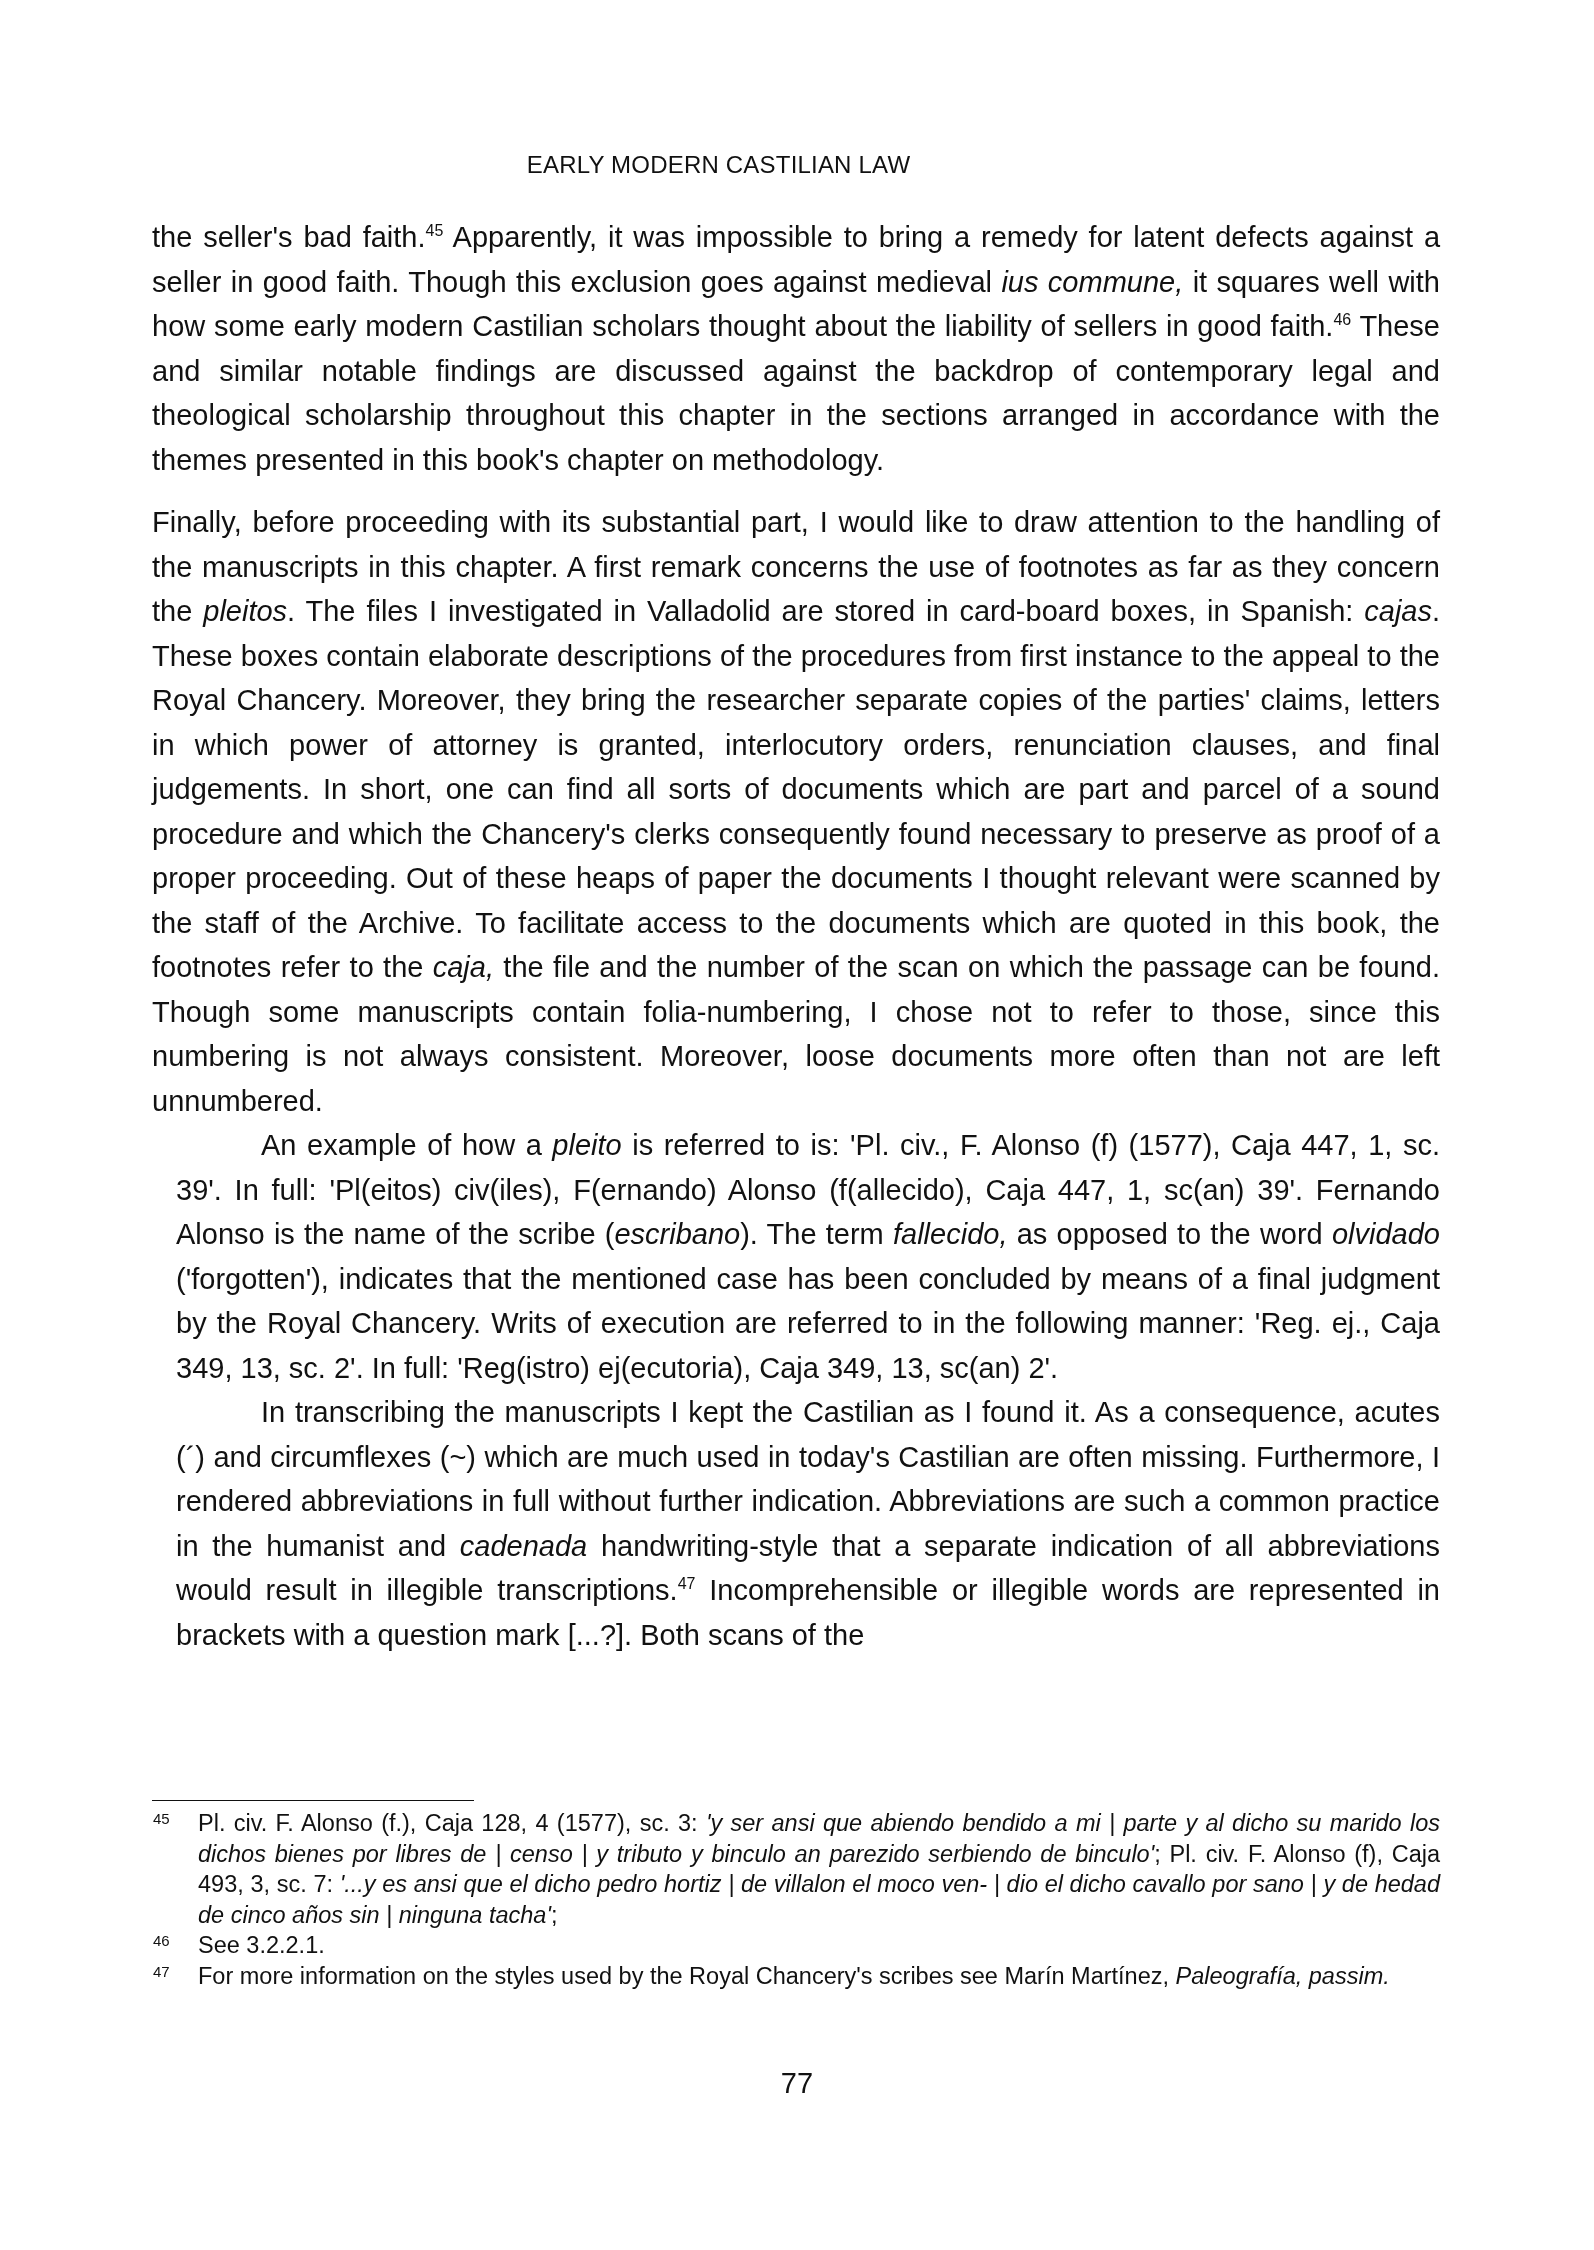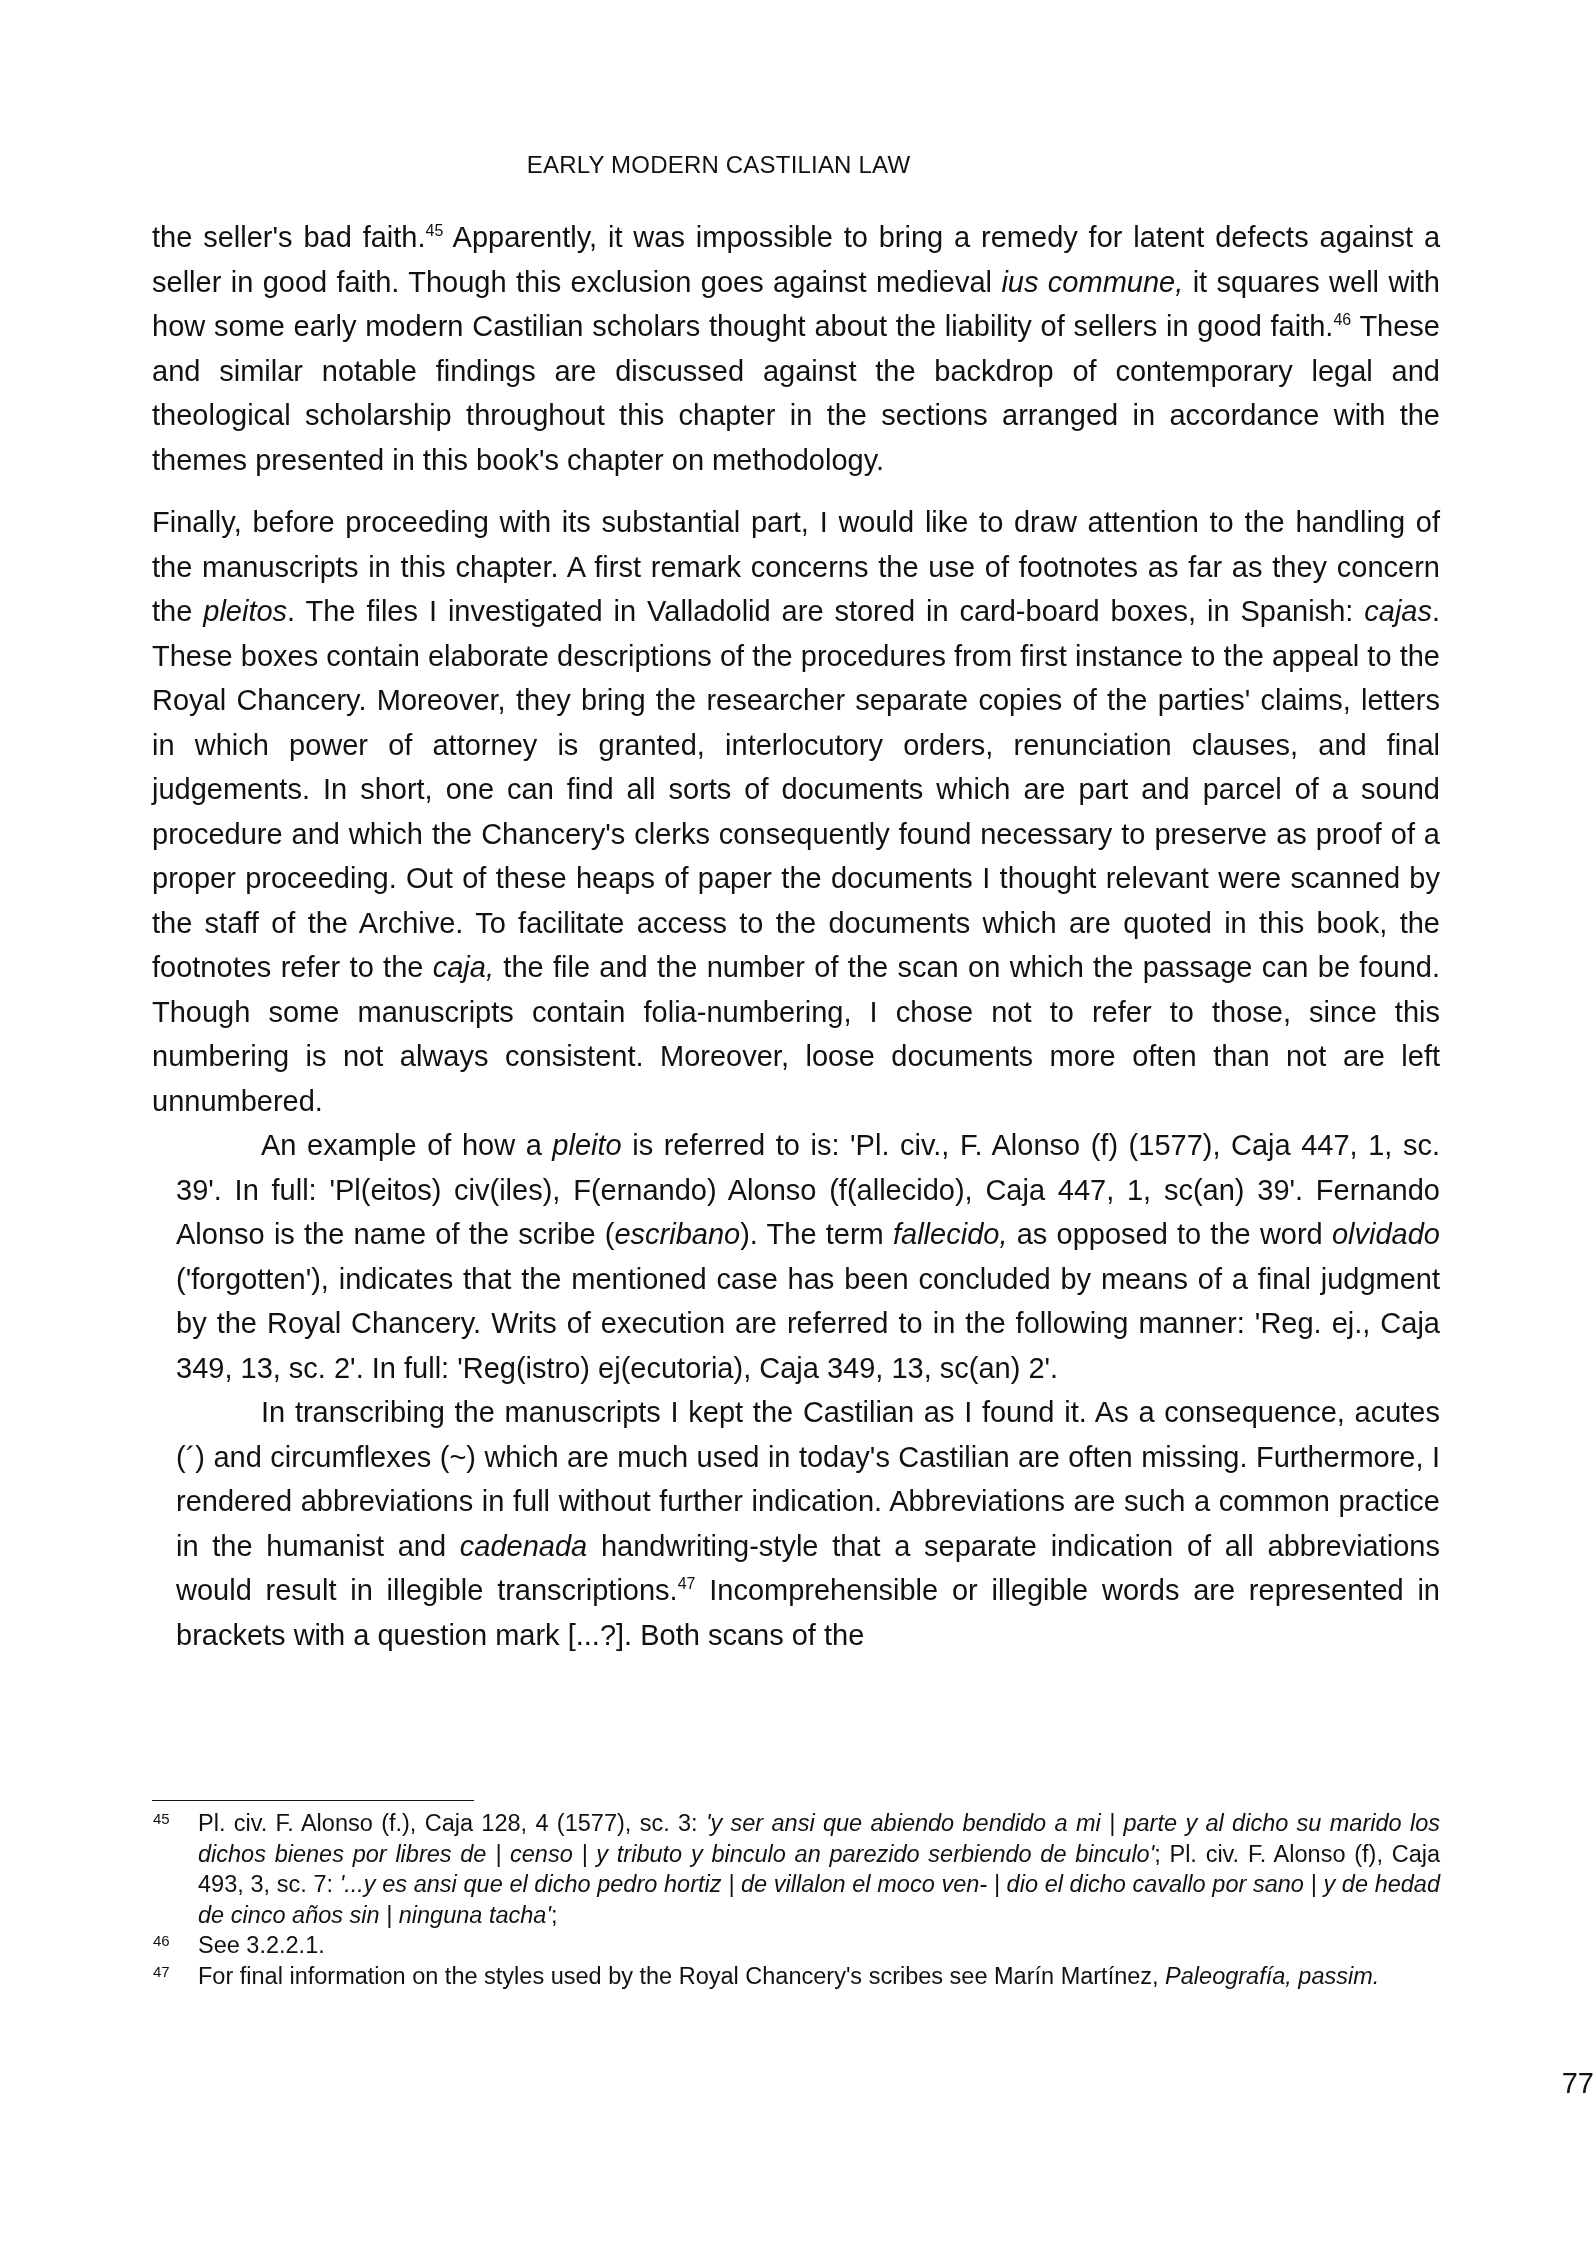--- a/index.html
+++ b/index.html
@@ -75,21 +75,21 @@
       left: 1px;
       top: 0;
       font-size: 15px;
       line-height: 22px;
     }
     .page-number {
       position: absolute;
       top: 2066px;
       left: 0;
       width: 1594px;
-      text-align: right;
+      text-align: center;
       font-size: 29px;
       line-height: 34px;
     }
     i { font-style: italic; }
   </style>
 </head>
 <body>
 
 <div class="running-head">EARLY MODERN CASTILIAN LAW</div>
 
@@ -106,17 +106,17 @@
 <div class="fn-rule"></div>
 
 <div class="footnotes">
   <div class="footnote">
     <span class="fn-num">45</span><span>Pl. civ. F. Alonso (f.), Caja 128, 4 (1577), sc. 3: </span><i>'y ser ansi que abiendo bendido a mi | parte y al dicho su marido los dichos bienes por libres de | censo | y tributo y binculo an parezido serbiendo de binculo'</i><span>; Pl. civ. F. Alonso (f), Caja 493, 3, sc. 7: </span><i>'...y es ansi que el dicho pedro hortiz | de villalon el moco ven- | dio el dicho cavallo por sano | y de hedad de cinco años sin | ninguna tacha'</i><span>;</span>
   </div>
   <div class="footnote">
     <span class="fn-num">46</span><span>See 3.2.2.1.</span>
   </div>
   <div class="footnote">
-    <span class="fn-num">47</span><span>For final information on the styles used by the Royal Chancery's scribes see Marín Martínez, </span><i>Paleografía, passim.</i>
+    <span class="fn-num">47</span><span>For more information on the styles used by the Royal Chancery's scribes see Marín Martínez, </span><i>Paleografía, passim.</i>
   </div>
 </div>
 
 <div class="page-number">77</div>
 
 </body></html>

